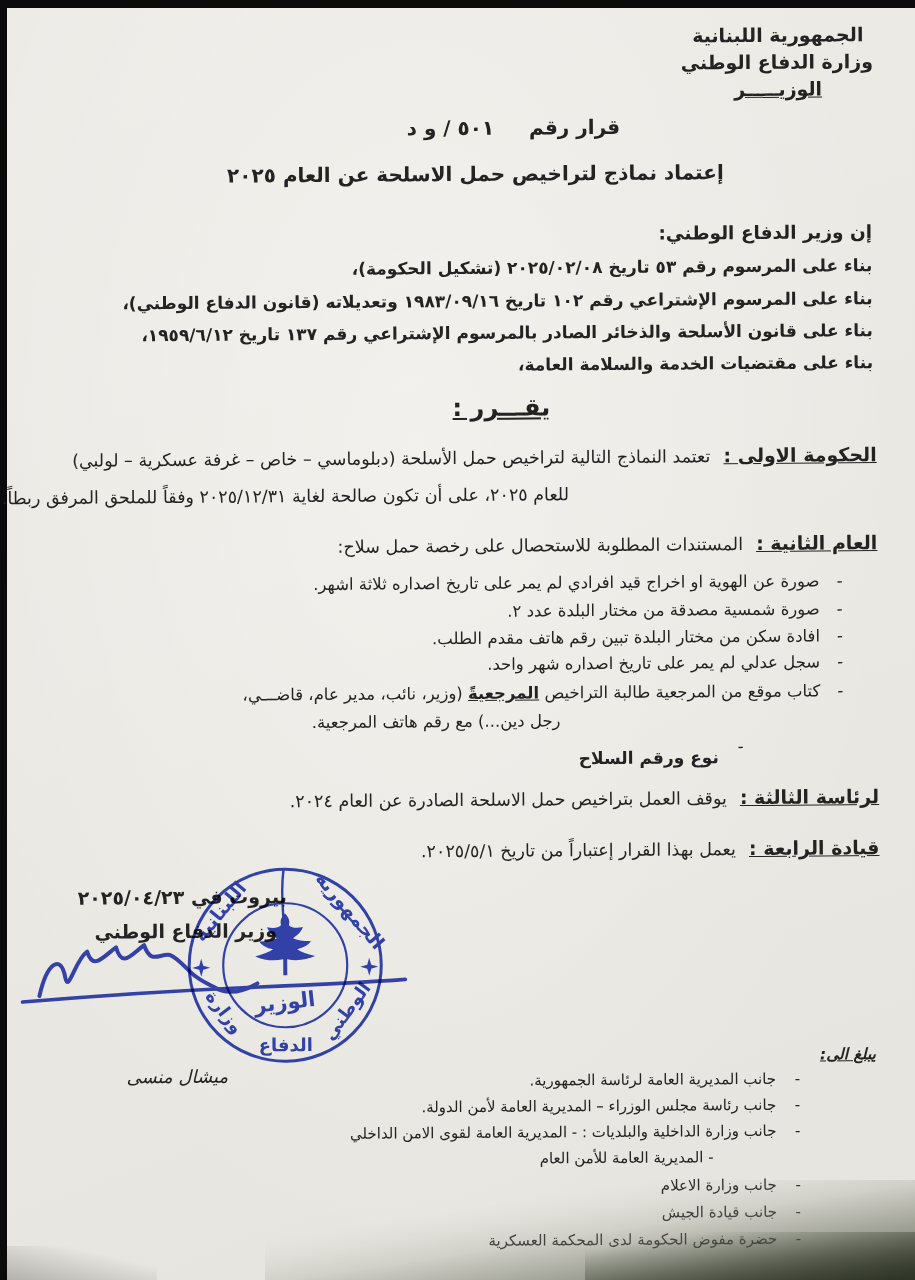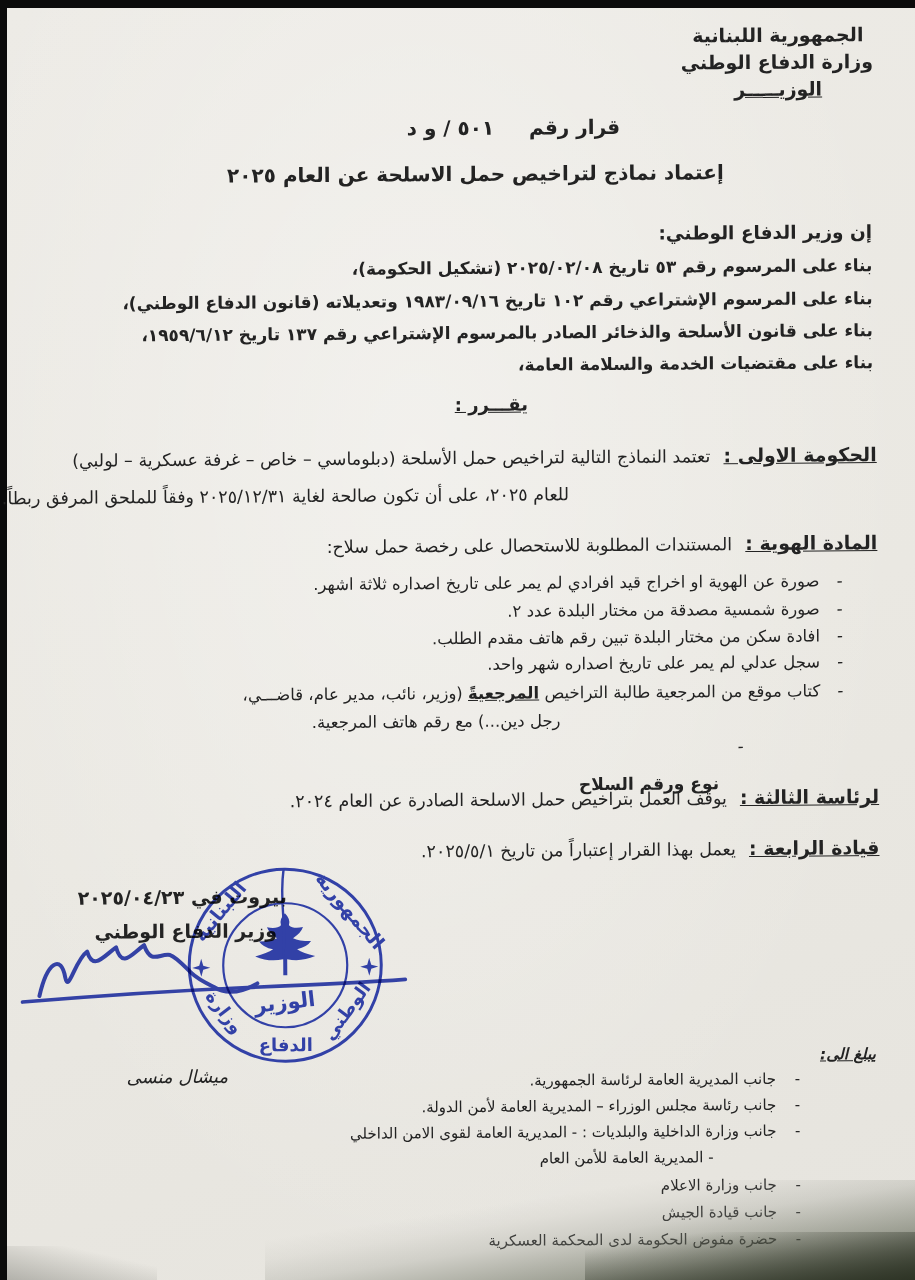--- a/index.html
+++ b/index.html
@@ -48,50 +48,50 @@
 
       <div class="abs r ctr b" style="top:108px;left:370px;width:280px;font-size:20px;">قرار رقم &nbsp;&nbsp;&nbsp; ٥٠١ / و د</div>
       <div class="abs r ctr b" style="top:154px;left:240px;width:480px;font-size:20px;">إعتماد نماذج لتراخيص حمل الاسلحة عن العام ٢٠٢٥</div>
 
       <div class="abs r b" style="top:216px;right:40px;font-size:18.5px;">إن وزير الدفاع الوطني:</div>
       <div class="abs r clause" style="top:250px;">بناء على المرسوم رقم ٥٣ تاريخ ٢٠٢٥/٠٢/٠٨ (تشكيل الحكومة)،</div>
       <div class="abs r clause" style="top:283px;">بناء على المرسوم الإشتراعي رقم ١٠٢ تاريخ ١٩٨٣/٠٩/١٦ وتعديلاته (قانون الدفاع الوطني)،</div>
       <div class="abs r clause" style="top:315px;">بناء على قانون الأسلحة والذخائر الصادر بالمرسوم الإشتراعي رقم ١٣٧ تاريخ ١٩٥٩/٦/١٢،</div>
       <div class="abs r clause" style="top:347px;">بناء على مقتضيات الخدمة والسلامة العامة،</div>
 
-      <div class="abs r ctr b u" style="top:386px;left:426px;width:120px;font-size:18px;">يقـــرر :</div>
+      <div class="abs r ctr b u" style="top:386px;left:436px;width:120px;font-size:24px;">يقـــرر :</div>
 
       <div class="abs r" style="top:438px;right:37px;">
         <span class="art-title">الحكومة الاولى :</span>
         <span class="art-body" style="margin-right:8px;">تعتمد النماذج التالية لتراخيص حمل الأسلحة (دبلوماسي – خاص – غرفة عسكرية – لولبي)</span>
       </div>
       <div class="abs r art-body" style="top:477px;right:345px;">للعام ٢٠٢٥، على أن تكون صالحة لغاية ٢٠٢٥/١٢/٣١ وفقاً للملحق المرفق ربطاً.</div>
 
       <div class="abs r" style="top:526px;right:37px;">
-        <span class="art-title">المادة الهوية :</span>
+        <span class="art-title">العام الثانية :</span>
         <span class="art-body" style="margin-right:8px;">المستندات المطلوبة للاستحصال على رخصة حمل سلاح:</span>
       </div>
 
       <span class="dash r" style="top:566px;right:72px;">-</span>
       <div class="abs r bullet-text" style="top:566px;right:95px;">صورة عن الهوية او اخراج قيد افرادي لم يمر على تاريخ اصداره ثلاثة اشهر.</div>
       <span class="dash r" style="top:594px;right:72px;">-</span>
       <div class="abs r bullet-text" style="top:594px;right:95px;">صورة شمسية مصدقة من مختار البلدة عدد ٢.</div>
       <span class="dash r" style="top:621px;right:72px;">-</span>
       <div class="abs r bullet-text" style="top:621px;right:95px;">افادة سكن من مختار البلدة تبين رقم هاتف مقدم الطلب.</div>
       <span class="dash r" style="top:647px;right:72px;">-</span>
       <div class="abs r bullet-text" style="top:647px;right:95px;">سجل عدلي لم يمر على تاريخ اصداره شهر واحد.</div>
 
       <span class="dash r" style="top:676px;right:72px;">-</span>
       <div class="abs r bullet-text" style="top:676px;right:95px;">
         <span>كتاب موقع من المرجعية طالبة التراخيص </span><span class="b u">المرجعيةً</span><span> (وزير، نائب، مدير عام، قاضـــي،</span>
       </div>
       <div class="abs r bullet-text" style="top:704px;right:355px;">رجل دين...) مع رقم هاتف المرجعية.</div>
 
       <span class="dash r" style="top:731px;right:172px;">-</span>
-      <div class="abs r bullet-text b" style="top:767px;right:197px;font-size:17px;">نوع ورقم السلاح</div>
+      <div class="abs r bullet-text b" style="top:741px;right:197px;font-size:17px;">نوع ورقم السلاح</div>
 
       <div class="abs r" style="top:780px;right:37px;">
         <span class="art-title">لرئاسة الثالثة :</span>
         <span class="art-body" style="margin-right:8px;">يوقف العمل بتراخيص حمل الاسلحة الصادرة عن العام ٢٠٢٤.</span>
       </div>
 
       <div class="abs r" style="top:831px;right:37px;">
         <span class="art-title">قيادة الرابعة :</span>
         <span class="art-body" style="margin-right:8px;">يعمل بهذا القرار إعتباراً من تاريخ ٢٠٢٥/٥/١.</span>
       </div>

